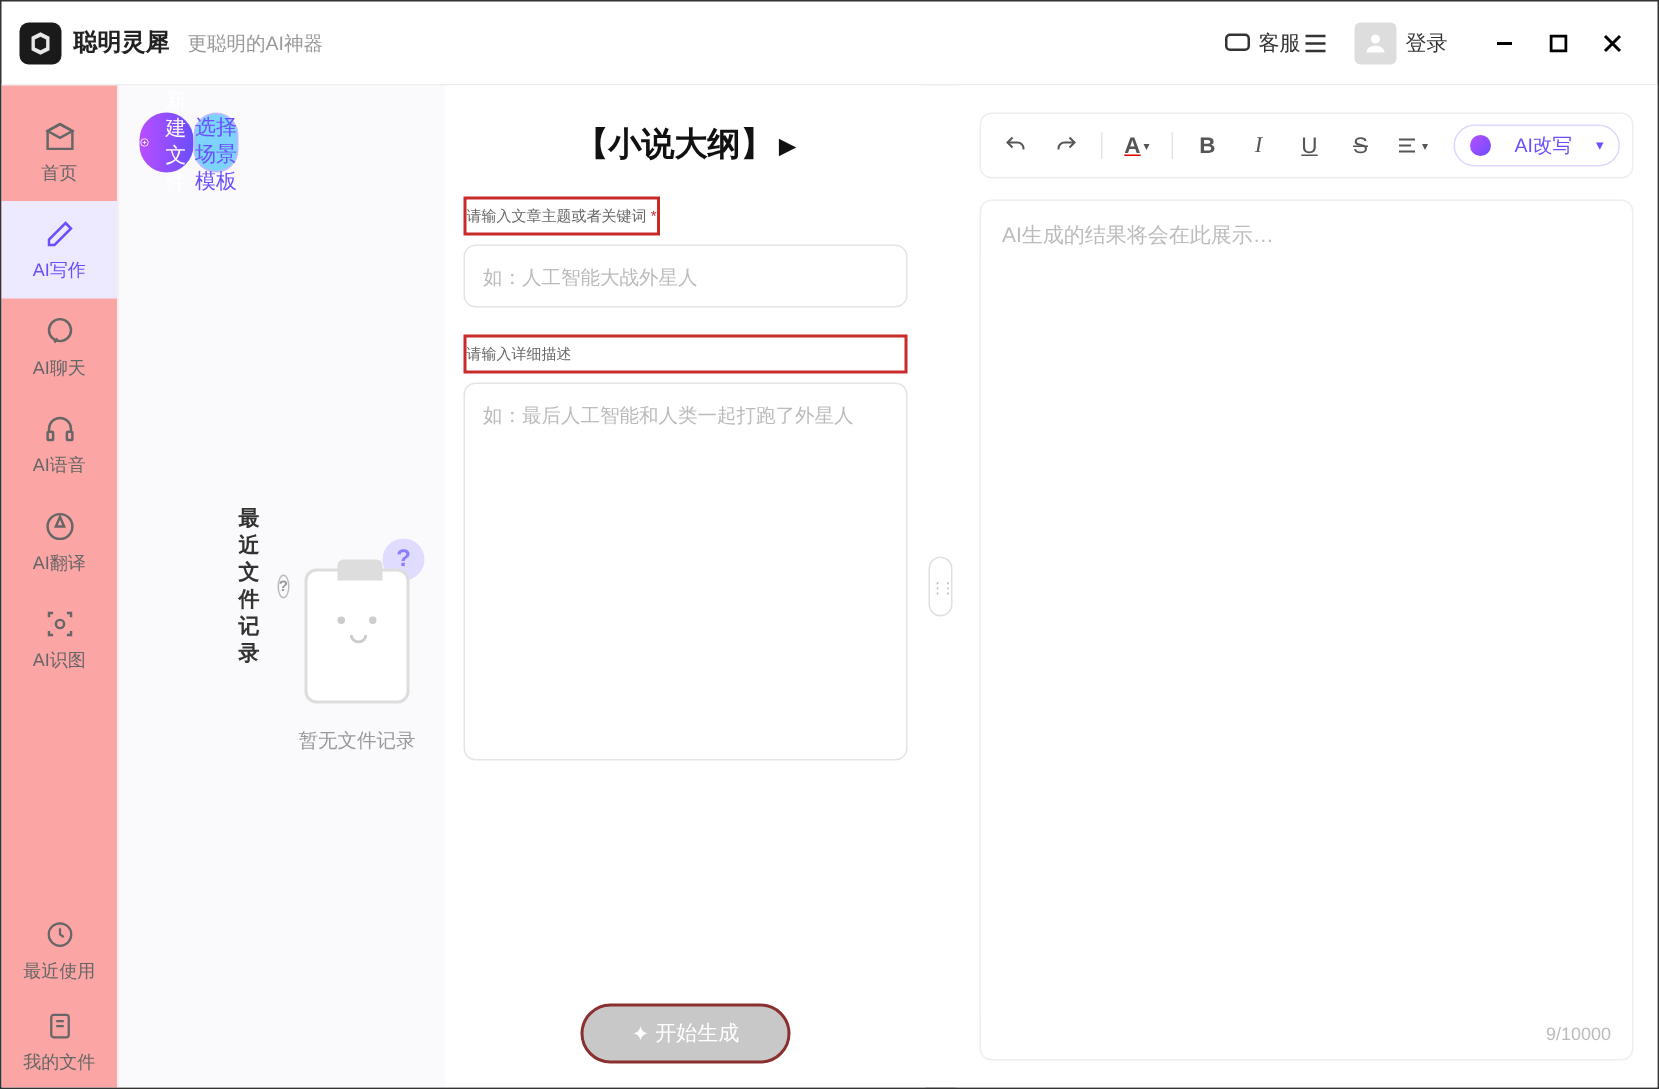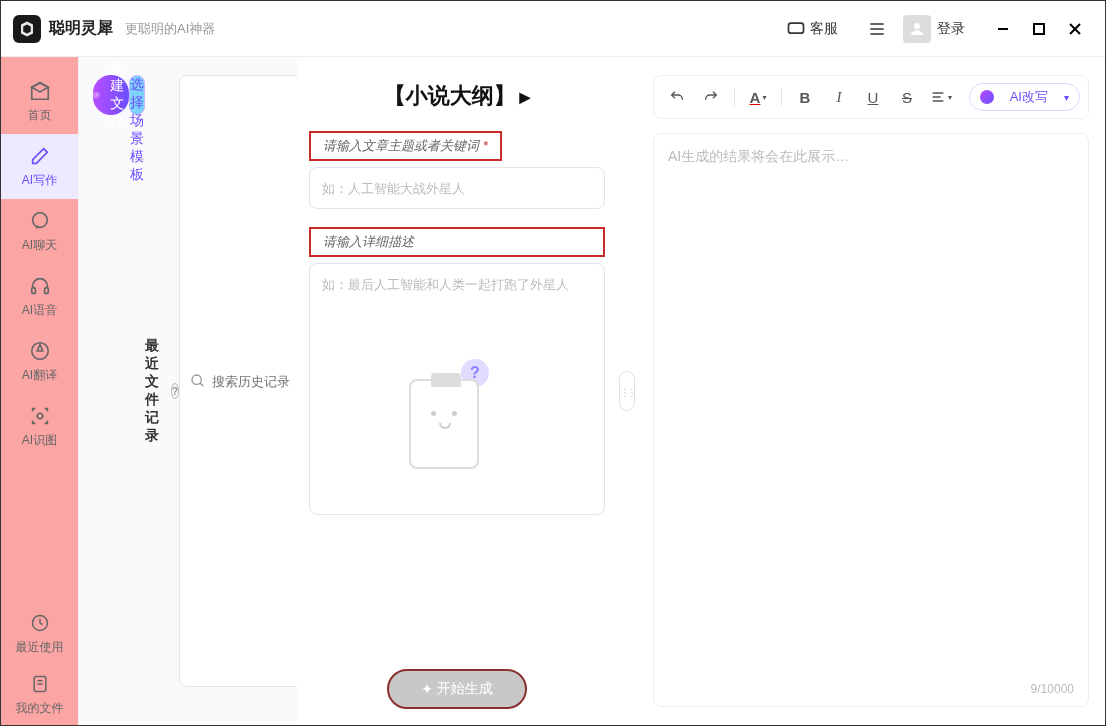--- a/index.html
+++ b/index.html
@@ -3,21 +3,21 @@
   <meta charset="utf-8">
   <style>
     * { margin: 0; padding: 0; box-sizing: border-box; font-family: -apple-system, "Microsoft YaHei", sans-serif; }
     body { width: 1106px; height: 726px; background: #fff; border: 1px solid #333; overflow: hidden; }
     
     .titlebar { height: 56px; display: flex; align-items: center; padding: 0 12px; border-bottom: 1px solid #eee; }
     .logo-box { width: 28px; height: 28px; background: #1a1a1a; border-radius: 6px; display: flex; align-items: center; justify-content: center; margin-right: 8px; }
     .app-title { font-size: 16px; font-weight: 600; color: #222; margin-right: 12px; }
     .app-subtitle { font-size: 13px; color: #999; }
     .titlebar-spacer { flex: 1; }
-    .svc-btn { display: flex; align-items: center; gap: 4px; font-size: 14px; color: #333; margin-right: 29px; cursor: pointer; }
+    .svc-btn { display: flex; align-items: center; gap: 4px; font-size: 14px; color: #333; margin-right: 0; cursor: pointer; }
     .menu-icon { cursor: pointer; margin-right: 16px; color: #333; }
     .avatar { width: 28px; height: 28px; background: #ddd; border-radius: 4px; display: flex; align-items: center; justify-content: center; margin-right: 6px; }
     .login-text { font-size: 14px; color: #333; margin-right: 20px; cursor: pointer; }
     .win-ctrl { width: 36px; height: 36px; display: flex; align-items: center; justify-content: center; cursor: pointer; font-size: 18px; }
 
     .main { display: flex; height: calc(100% - 56px); }
     
     .sidebar { width: 78px; background: #fca5a5; border-right: 1px solid #f0f0f0; display: flex; flex-direction: column; padding-top: 12px; }
     .nav-item { display: flex; flex-direction: column; align-items: center; padding: 10px 0; cursor: pointer; color: #666; font-size: 12px; }
     .nav-item.active { background: #edeaff; color: #6b4eff; }
@@ -38,21 +38,21 @@
     .clip-top { width: 30px; height: 14px; background: #ddd; border-radius: 4px 4px 0 0; position: absolute; top: -8px; left: 20px; }
     .face-eye { width: 5px; height: 5px; background: #ccc; border-radius: 50%; position: absolute; top: 30px; }
     .face-eye.l { left: 20px; } .face-eye.r { right: 20px; }
     .face-mouth { width: 12px; height: 6px; border: 2px solid #ccc; border-top: none; border-radius: 0 0 12px 12px; position: absolute; top: 42px; left: 28px; }
     .q-bubble { width: 28px; height: 28px; background: #e0dcff; border-radius: 50%; position: absolute; top: 0; right: 0; display: flex; align-items: center; justify-content: center; color: #8a7eff; font-weight: bold; }
     .empty-text { font-size: 13px; color: #999; }
 
     .middle-panel { width: 320px; padding: 24px 12px 0; background: #fff; display: flex; flex-direction: column; }
     .panel-title { font-size: 22px; font-weight: 700; text-align: center; color: #111; margin-bottom: 20px; }
     .panel-title::after { content: ' ▶'; font-size: 14px; vertical-align: middle; }
-    .field-label { font-size: 13px; color: #666; margin-bottom: 6px; display: inline-block; padding: 4px 12px; font-style: italic; }
+    .field-label { font-size: 10px; color: #666; margin-bottom: 6px; display: inline-block; padding: 4px 0; }
     .red-box { border: 2px solid #c92a2a; }
     .inp-wrap { margin-bottom: 18px; }
     .topic-input { width: 100%; height: 42px; border: 1px solid #e5e5e5; border-radius: 8px; padding: 0 12px; font-size: 13px; color: #333; outline: none; }
     .topic-input::placeholder { color: #bbb; }
     .desc-textarea { width: 100%; height: 252px; border: 1px solid #e5e5e5; border-radius: 8px; padding: 12px; font-size: 13px; color: #333; outline: none; resize: none; }
     .desc-textarea::placeholder { color: #bbb; }
     .gen-btn-wrap { display: flex; justify-content: center; padding: 16px 0; }
     .gen-btn { width: 140px; height: 40px; background: #c8c8c8; border: 2px solid #8a3030; border-radius: 50px; color: #fff; font-size: 14px; cursor: pointer; display: flex; align-items: center; justify-content: center; gap: 4px; }
 
     .divider-v { width: 20px; display: flex; align-items: center; justify-content: center; position: relative; }
@@ -205,27 +205,20 @@
           <circle cx="12" cy="12" r="9"></circle>
           <path d="M12 8v8M8 12h8"></path>
         </svg>
       <span>新建文件</span>
     </button>
     <button class="template-btn">选择场景模板</button>
     <div class="section-title">
       <span>最近文件记录</span>
       <span class="help-badge">?</span>
     </div>
-    <div class="search-box">
-      <svg width="16" height="16" viewBox="0 0 24 24" fill="none" stroke="#999" stroke-width="2">
-          <circle cx="10" cy="10" r="7"></circle>
-          <path d="M15 15l5 5"></path>
-        </svg>
-      <input type="text" placeholder="搜索历史记录" style="">
-    </div>
     <div class="empty-state">
       <div class="empty-img">
         <div class="q-bubble">?</div>
         <div class="clipboard">
           <div class="clip-top"></div>
           <div class="face-eye l"></div>
             <div class="face-eye r"></div>
           <div class="face-mouth"></div>
         </div>
       </div>

